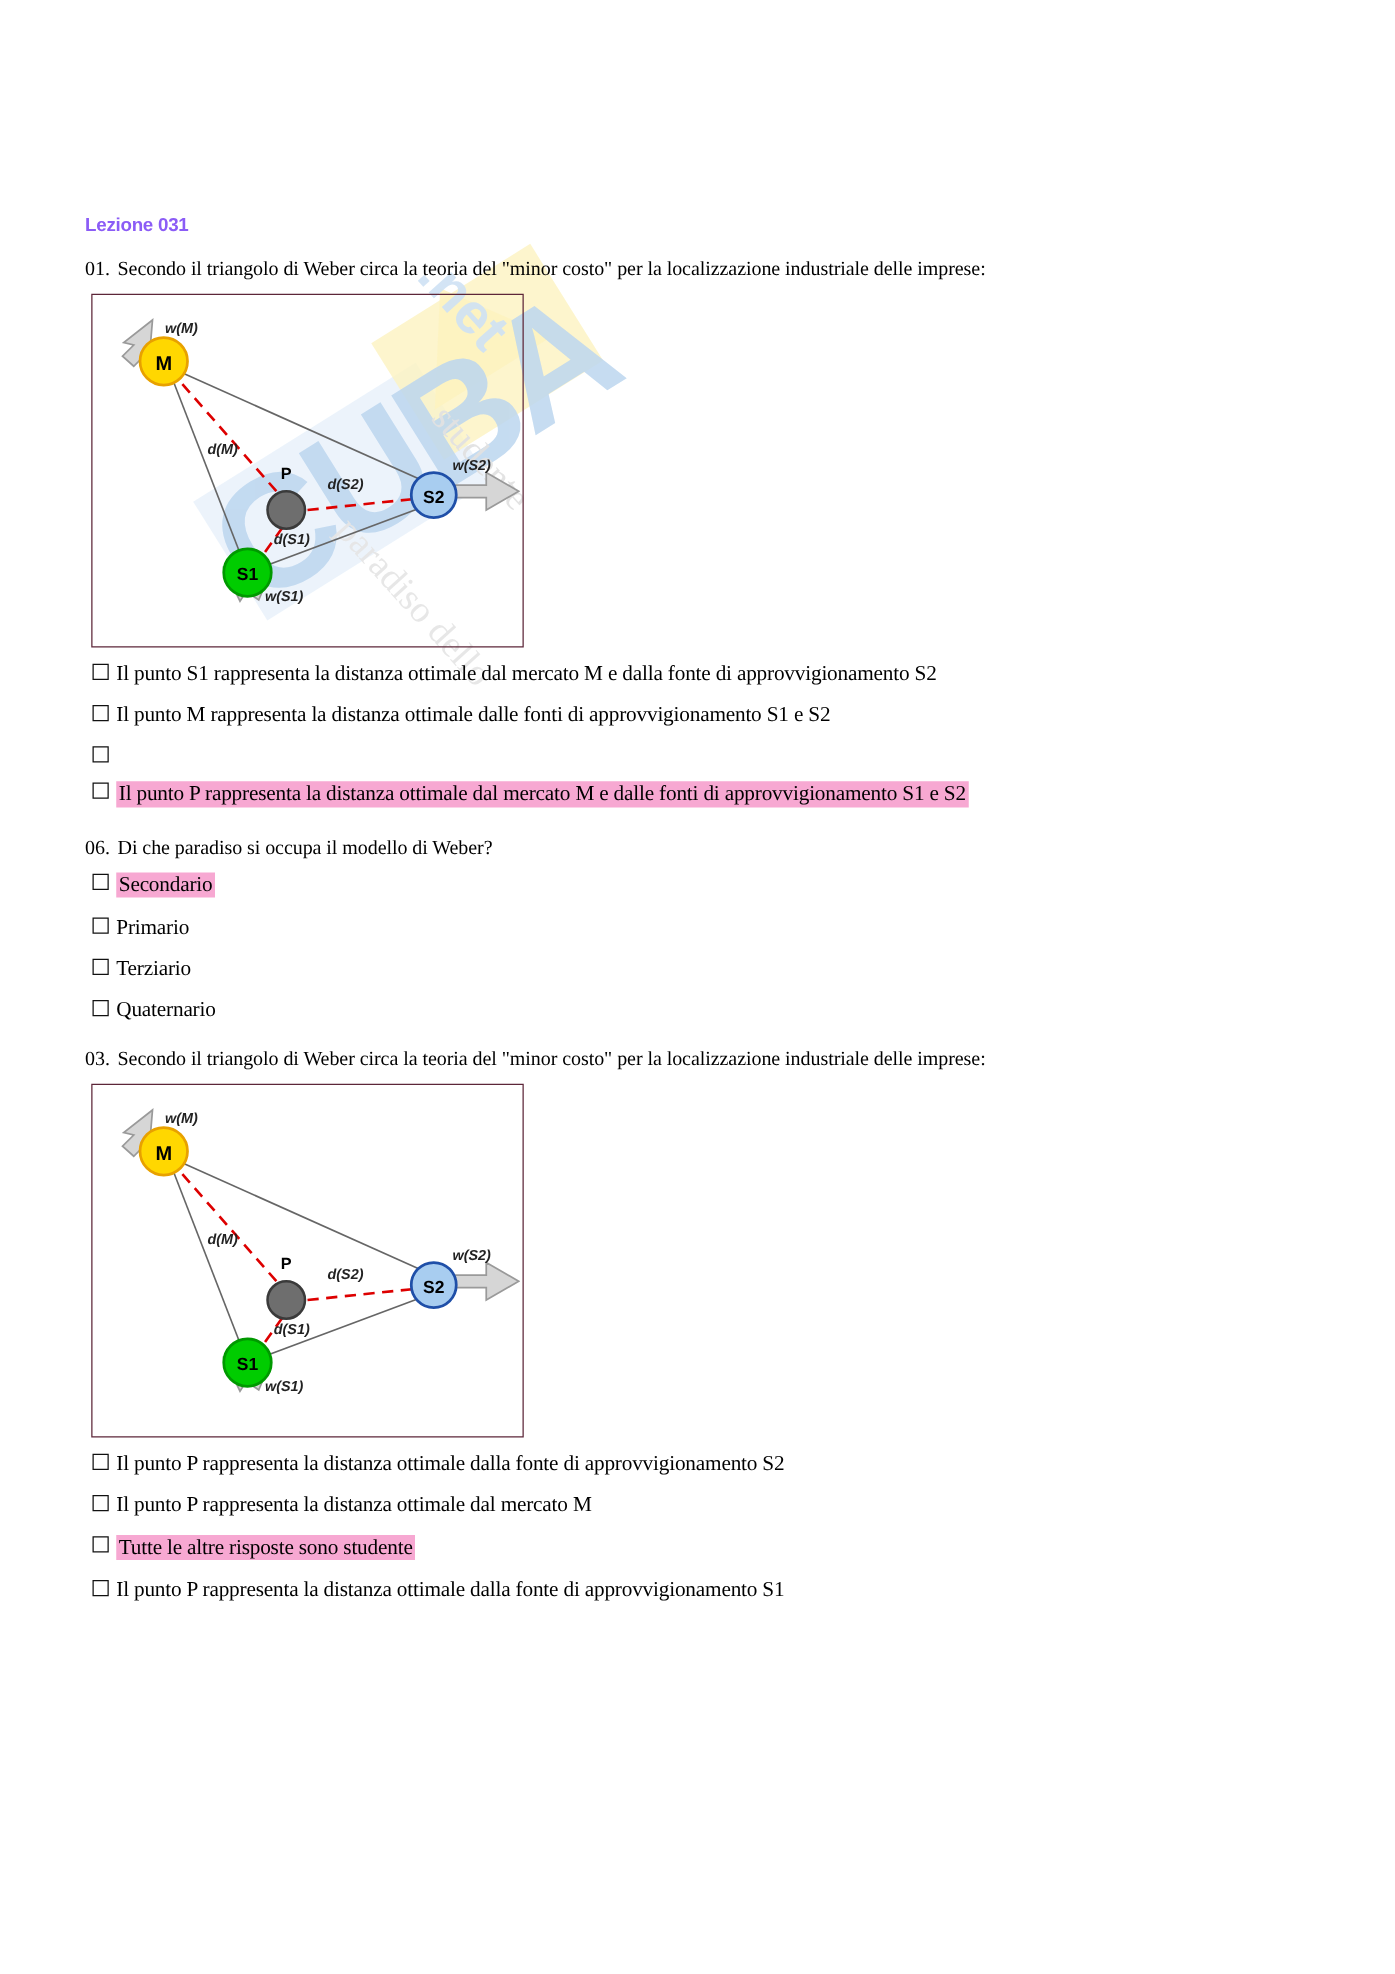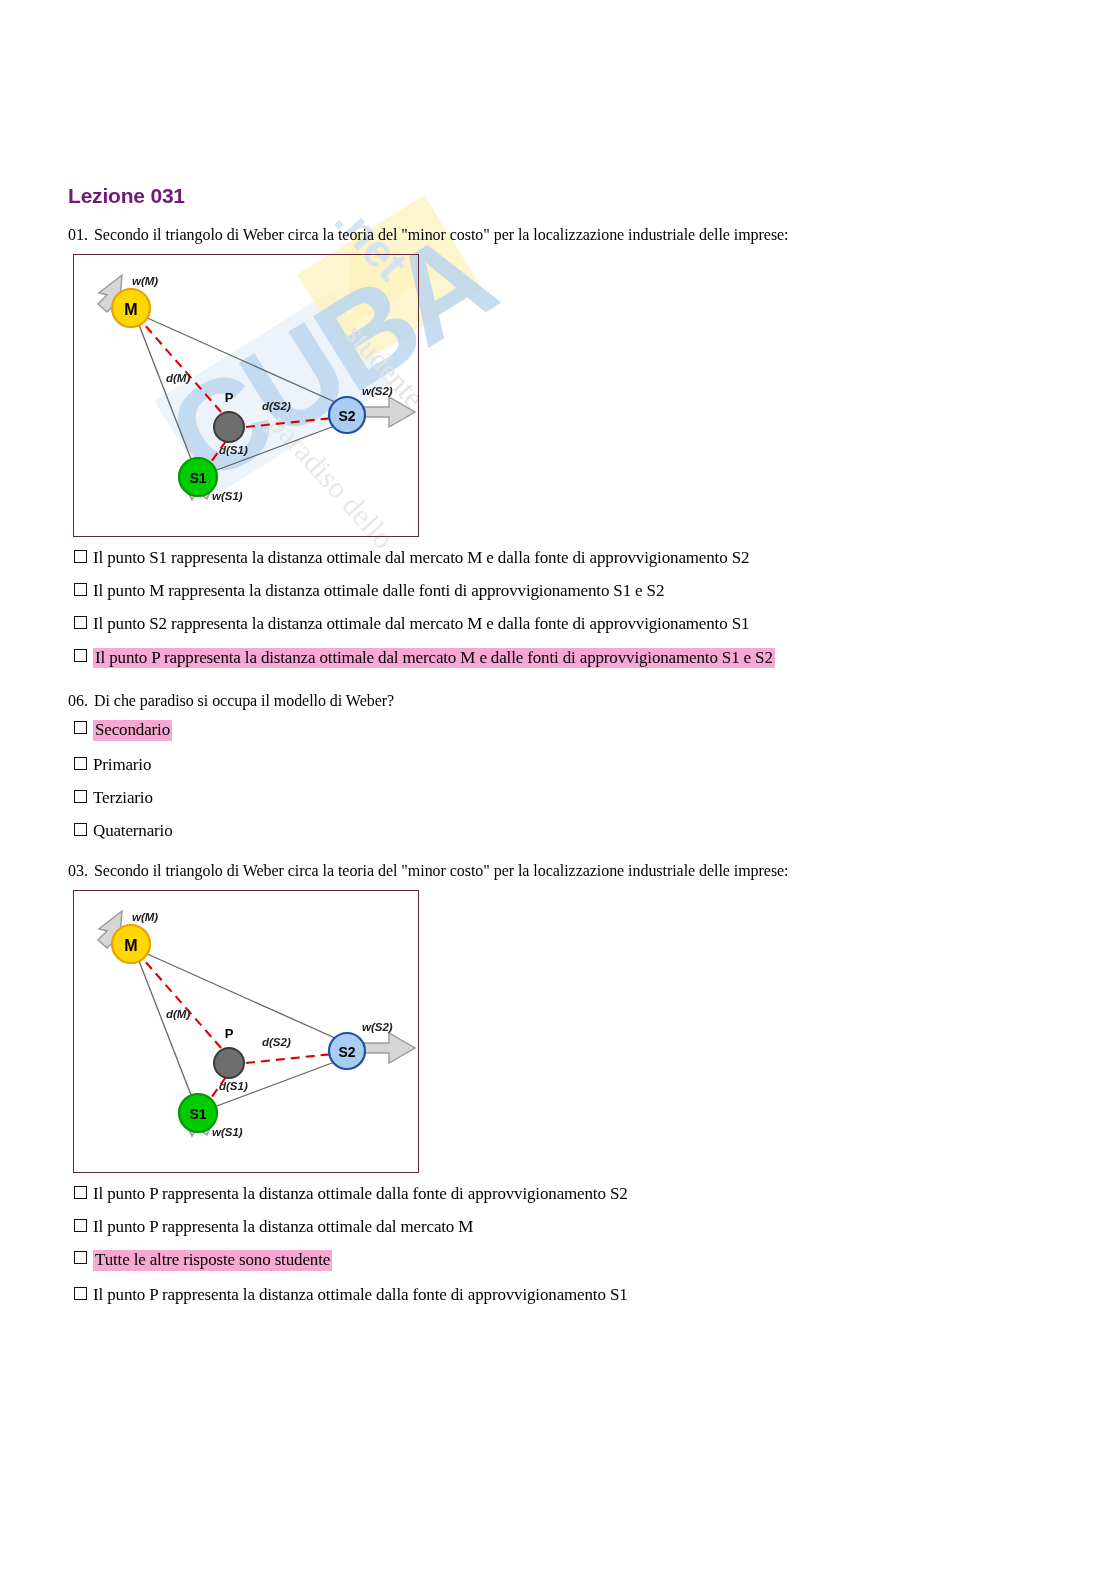--- a/index.html
+++ b/index.html
@@ -38,25 +38,25 @@
   .content {
     position: absolute;
     left: 68px;
     top: 172px;
     width: 990px;
     z-index: 2;
   }
 
   .lesson-title {
     font-family: "Liberation Sans", sans-serif;
-    font-size: 21px;
+    font-size: 15px;
     font-weight: bold;
     letter-spacing: -0.2px;
-    margin: 12px 0 18px 0;
-    color: #701a75;
+    margin: 0 0 18px 0;
+    color: #8b5cf6;
   }
 
   .question {
     font-size: 16px;
     font-weight: normal;
     margin: 0 0 10px 0;
     letter-spacing: -0.05px;
   }
   .question .qnum {
     display: inline-block;
@@ -204,21 +204,20 @@
         <li class="option">
           <span class="checkbox"></span>
           <span class="option-label">Il punto S1 rappresenta la distanza ottimale dal mercato M e dalla fonte di approvvigionamento S2</span>
         </li>
         <li class="option">
           <span class="checkbox"></span>
           <span class="option-label">Il punto M rappresenta la distanza ottimale dalle fonti di approvvigionamento S1 e S2</span>
         </li>
         <li class="option">
           <span class="checkbox"></span>
-          <span class="option-label">Il punto S2 rappresenta la distanza ottimale dal mercato M e dalla fonte di approvvigionamento S1</span>
         </li>
         <li class="option">
           <span class="checkbox"></span>
           <span class="option-label highlight">Il punto P rappresenta la distanza ottimale dal mercato M e dalle fonti di approvvigionamento S1 e S2</span>
         </li>
       </ul>
     </div>
 
     <div class="gap-1"></div>
 

